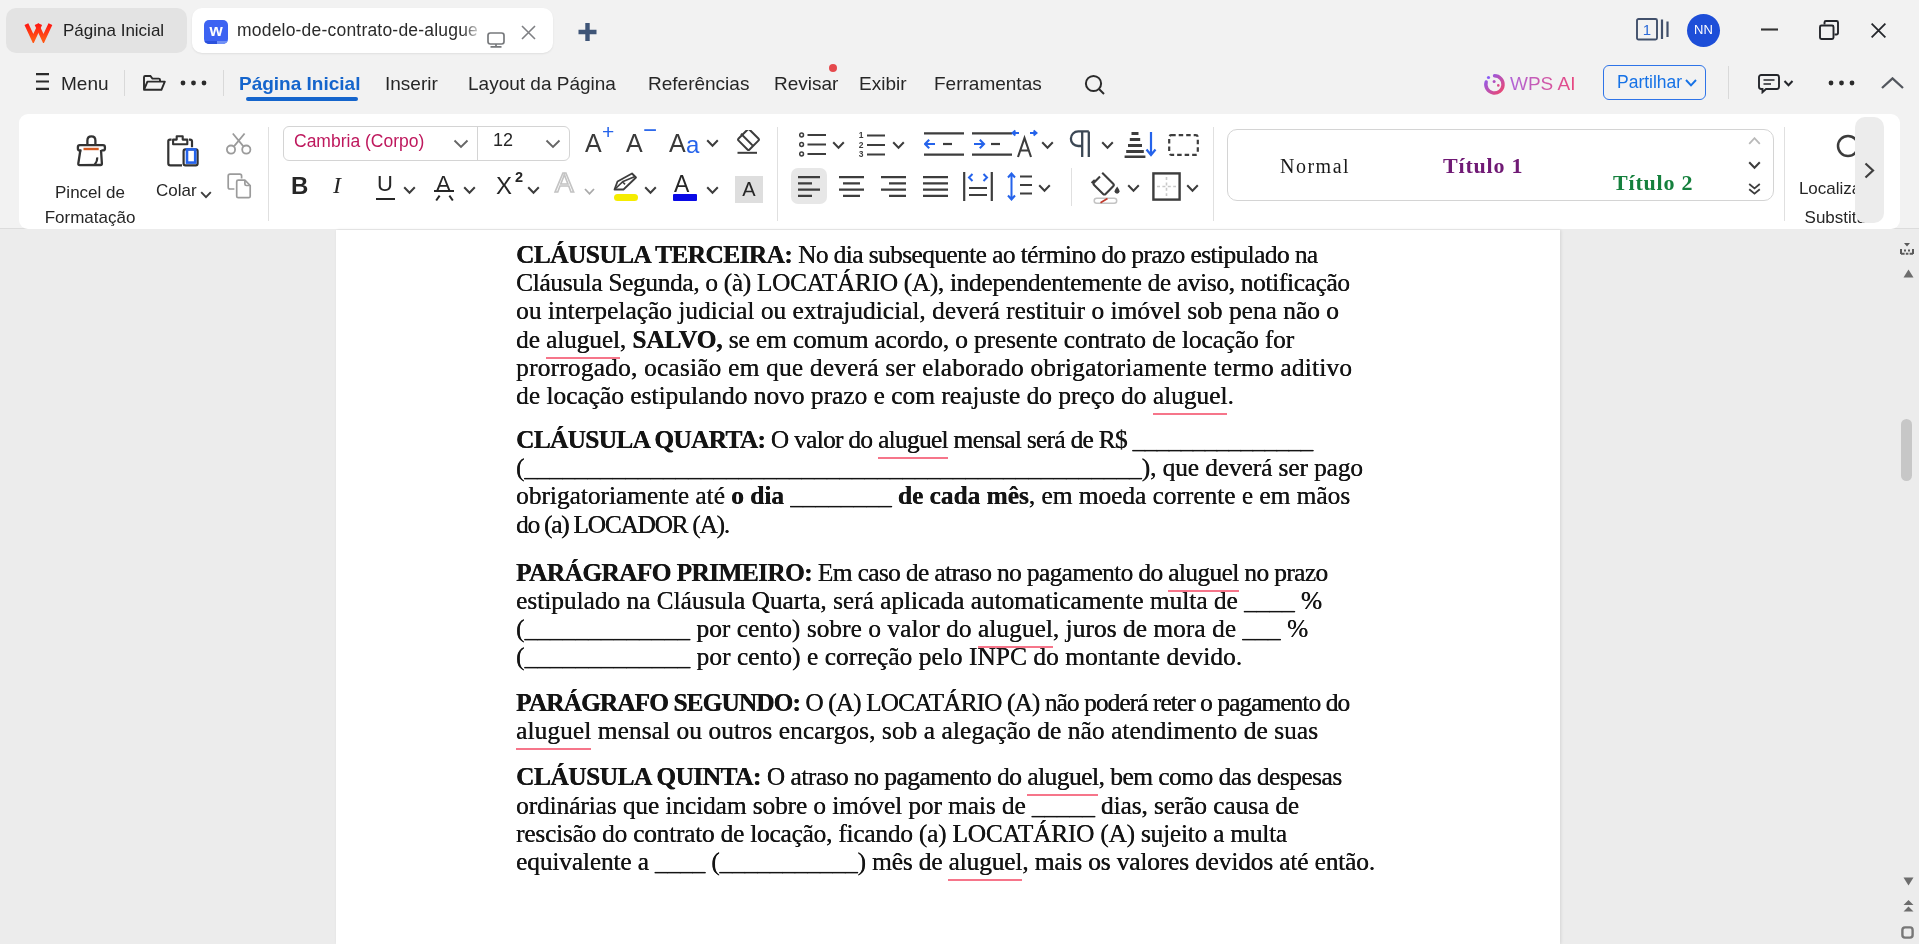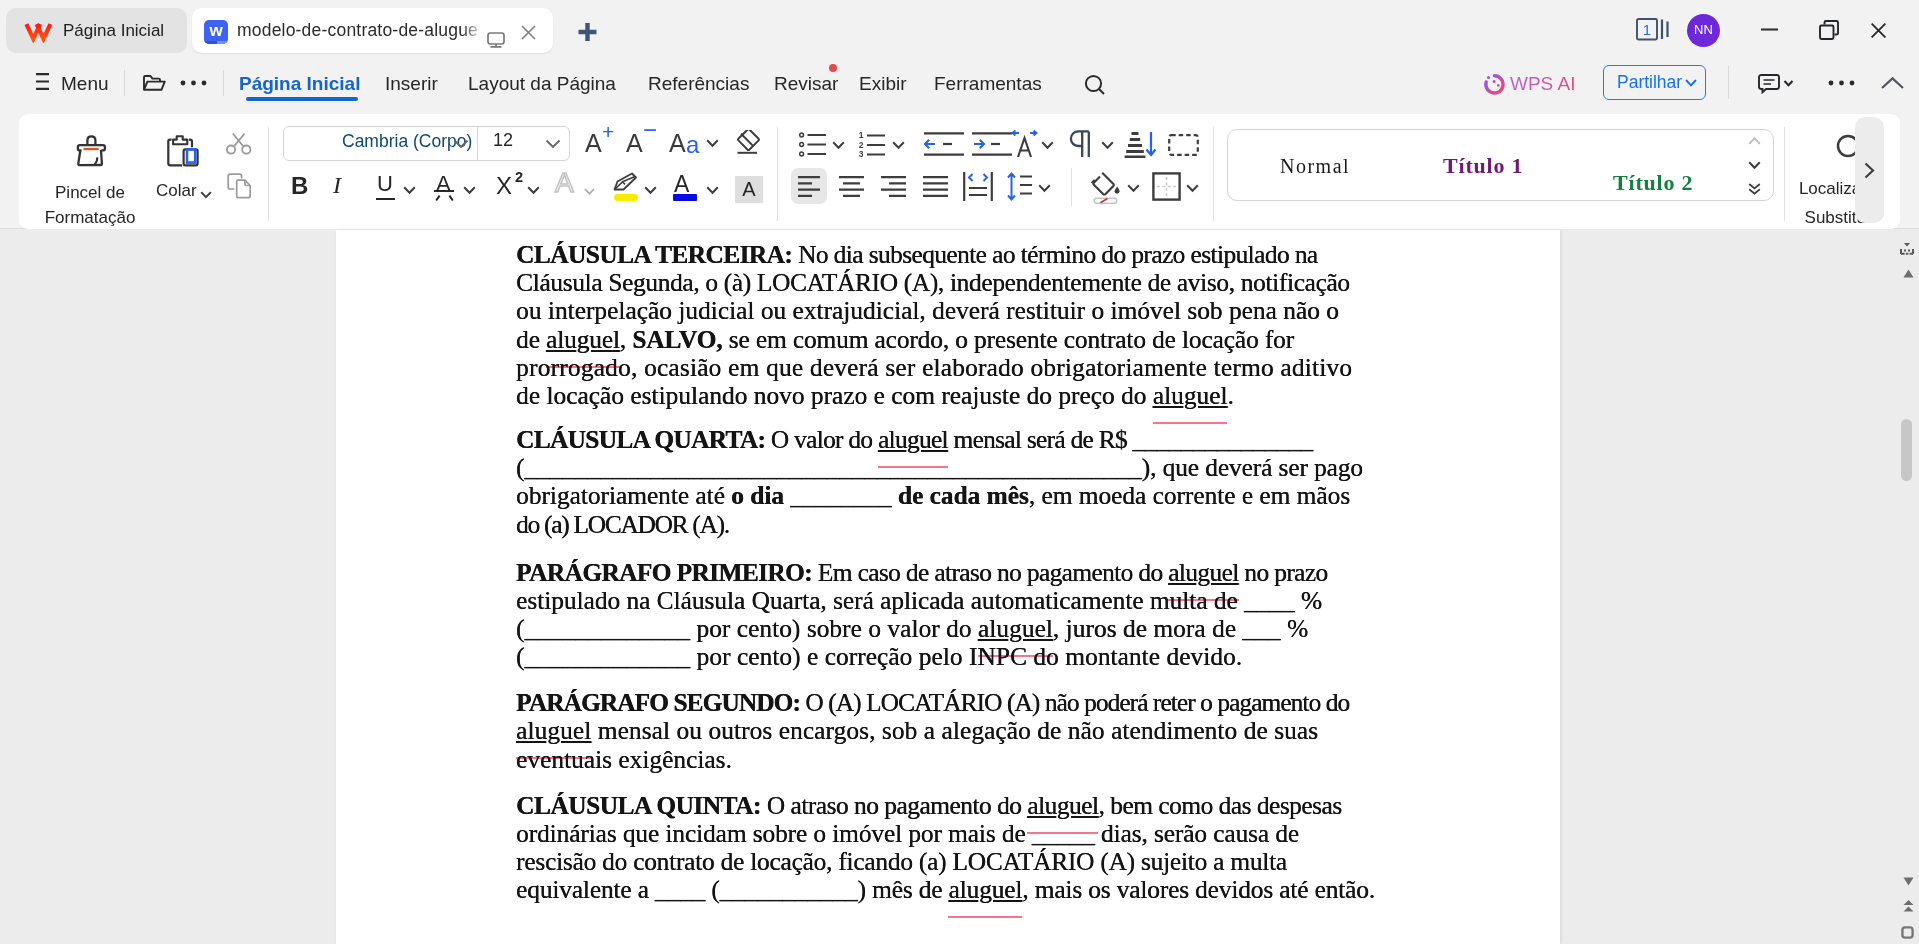--- a/index.html
+++ b/index.html
@@ -21,21 +21,21 @@
   #ribbon { position:absolute; left:19px; top:114px; width:1881px; height:115px; background:#ffffff; border-radius:9px; }
   #ribbonline { position:absolute; left:0; top:228px; width:1919px; height:1px; background:#dcdcdc; }
   .rbox { position:absolute; border:1.5px solid #d4d4d4; border-radius:6px; }
   
   #docarea { position:absolute; left:0; top:229px; width:1919px; height:715px; background:#ececec; }
   #page { position:absolute; left:336px; top:1px; width:1224px; height:714px; background:#ffffff; box-shadow:1px 0 3px rgba(0,0,0,.10); }
   #doctext { position:absolute; left:180px; top:10px; width:1000px;
       font-family:"Liberation Serif", serif; font-size:25.4px; line-height:28.2px; color:#141414; text-shadow:0.35px 0 0 #141414; white-space:nowrap; }
   .pgap { margin-top:17.8px; }
   b { font-weight:bold; }
-  .alu { text-decoration:underline; text-underline-offset:2px; text-decoration-thickness:1.7px; padding-bottom:13px; border-bottom:2px solid #f6758a; }
+  .alu { text-underline-offset:2px; text-decoration-thickness:1.7px; padding-bottom:4px; border-bottom:2px solid #f6758a; }
 </style>
 </head>
 <body>
 <div id="titlebar">
   <div id="tab1">
     <svg class="abs" style="left:18px;top:14px;" width="29" height="21" viewBox="0 0 29 21">
       <defs>
           <linearGradient id="wg" x1="0" y1="0" x2="0" y2="1">
         <stop offset="0" stop-color="#ff1612"></stop>
             <stop offset="1" stop-color="#ff5715"></stop>
@@ -63,21 +63,21 @@
     </svg>
   </div>
   <svg class="abs" style="left:578px;top:22px;" width="19" height="20" viewBox="0 0 19 20">
     <path d="M9.5 1 L9.5 19 M0.5 10 L18.5 10" stroke="#3f5577" stroke-width="4.4"></path>
   </svg>
   <svg class="abs" style="left:1636px;top:18px;" width="37" height="24" viewBox="0 0 37 24">
     <rect x="1" y="1" width="20" height="20.5" rx="1.5" fill="none" stroke="#41506b" stroke-width="1.9"></rect>
     <text x="11" y="17" font-size="15" fill="#2c6bd8" text-anchor="middle" font-family="Liberation Sans">1</text>
     <path d="M26 1.5 L26 21 M31.5 3.5 L31.5 19" stroke="#41506b" stroke-width="2.2"></path>
   </svg>
-  <div class="abs" style="left:1687px;top:14px;width:33px;height:33px;border-radius:50%;background:#6d28d9;color:#fff;font-size:13px;text-align:center;line-height:31px;">NN</div>
+  <div class="abs" style="left:1687px;top:14px;width:33px;height:33px;border-radius:50%;background:#1d4ed8;color:#fff;font-size:13px;text-align:center;line-height:31px;">NN</div>
   <svg class="abs" style="left:1761px;top:28px;" width="17" height="3" viewBox="0 0 17 3">
       <path d="M0 1.5 L17 1.5" stroke="#333" stroke-width="2.1"></path>
     </svg>
   <svg class="abs" style="left:1819px;top:20px;" width="20" height="20" viewBox="0 0 20 20">
     <path d="M5.5 4.5 L5.5 2.4 A1.4 1.4 0 0 1 6.9 1 L17.6 1 A1.4 1.4 0 0 1 19 2.4 L19 13.1 A1.4 1.4 0 0 1 17.6 14.5 L15.5 14.5" fill="none" stroke="#24262b" stroke-width="1.9"></path>
     <rect x="1" y="5.5" width="13.5" height="13.5" rx="1.4" fill="none" stroke="#24262b" stroke-width="1.9"></rect>
   </svg>
   <svg class="abs" style="left:1871px;top:23px;" width="15" height="15" viewBox="0 0 15 15">
     <path d="M0.6 0.6 L14.4 14.4 M14.4 0.6 L0.6 14.4" stroke="#24262b" stroke-width="1.8"></path>
   </svg>
@@ -173,21 +173,21 @@
     <path d="M8 14.4 L18.6 1.5 M17.4 14.4 L6.8 1.5" fill="none" stroke="#9b9b9b" stroke-width="1.8"></path>
   </svg>
   <svg class="abs" style="left:208px;top:59px;" width="25" height="26" viewBox="0 0 25 26">
     <path d="M14.6 5.4 L14.6 3 Q14.6 1.2 12.8 1.2 L3 1.2 Q1.2 1.2 1.2 3 L1.2 14.2 Q1.2 16 3 16 L7.4 16" fill="none" stroke="#9b9b9b" stroke-width="1.7"></path>
     <path d="M17.9 7.2 L11.2 7.2 Q9.7 7.2 9.7 8.7 L9.7 23.2 Q9.7 24.7 11.2 24.7 L21.7 24.7 Q23.2 24.7 23.2 23.2 L23.2 12.5 Z" fill="none" stroke="#9b9b9b" stroke-width="1.7" stroke-linejoin="round"></path>
     <path d="M17.9 7.6 L17.9 11 Q17.9 12.5 19.4 12.5 L22.8 12.5" fill="none" stroke="#9b9b9b" stroke-width="1.7"></path>
   </svg>
   <div class="vsep" style="left:249px;top:13px;height:94px;background:#e0e0e0;"></div>
 
   <div class="rbox" style="left:264px;top:12px;width:287px;height:35px;"></div>
-  <span class="abs" style="left:275px;top:17px;font-size:17.5px;color:#0c4a6e;margin-left:48px;">Cambria (Corpo)</span>
+  <span class="abs" style="left:275px;top:17px;font-size:17.5px;color:#be185d;">Cambria (Corpo)</span>
   <svg class="abs" style="left:434px;top:25px;" width="16" height="10" viewBox="0 0 16 10">
       <path d="M1.5 1.5 L8 8 L14.5 1.5" fill="none" stroke="#666" stroke-width="1.9"></path>
     </svg>
   <div class="vsep" style="left:458px;top:13px;height:33px;background:#d4d4d4;"></div>
   <span class="abs" style="left:474px;top:16px;font-size:18px;color:#262626;">12</span>
   <svg class="abs" style="left:526px;top:25px;" width="16" height="10" viewBox="0 0 16 10">
       <path d="M1.5 1.5 L8 8 L14.5 1.5" fill="none" stroke="#666" stroke-width="1.9"></path>
     </svg>
   <span class="abs" style="left:566px;top:15px;font-size:25px;color:#3a3a3a;">A</span>
   <span class="abs" style="left:583px;top:6px;font-size:21px;color:#2563eb;">+</span>
@@ -374,21 +374,20 @@
 <div id="L7" class="pgap" style="letter-spacing:-0.705px;margin-top:15.8px"><b>CLÁUSULA QUARTA:</b> O valor do <span class="alu">aluguel</span> mensal será de R$ _______________</div>
 <div id="L8" style="letter-spacing:-0.099px">(_________________________________________________), que deverá ser pago</div>
 <div id="L9" style="letter-spacing:-0.030px">obrigatoriamente até <b>o dia</b> ________ <b>de cada mês</b>, em moeda corrente e em mãos</div>
 <div id="L10" style="letter-spacing:-1.274px">do (a) LOCADOR (A).</div>
 <div id="L11" class="pgap" style="letter-spacing:-0.621px;margin-top:19.8px"><b>PARÁGRAFO PRIMEIRO:</b> Em caso de atraso no pagamento do <span class="alu">aluguel</span> no prazo</div>
 <div id="L12" style="letter-spacing:-0.036px">estipulado na Cláusula Quarta, será aplicada automaticamente multa de ____ %</div>
 <div id="L13" style="letter-spacing:0.031px">(_____________ por cento) sobre o valor do <span class="alu">aluguel</span>, juros de mora de ___ %</div>
 <div id="L14" style="letter-spacing:0.039px">(_____________ por cento) e correção pelo INPC do montante devido.</div>
 <div id="L15" class="pgap" style="letter-spacing:-0.936px"><b>PARÁGRAFO SEGUNDO:</b> O (A) LOCATÁRIO (A) não poderá reter o pagamento do</div>
 <div id="L16" style="letter-spacing:0.067px"><span class="alu">aluguel</span> mensal ou outros encargos, sob a alegação de não atendimento de suas</div>
-<div id="L17" style="letter-spacing:0.000px">eventuais exigências.</div>
 <div id="L18" class="pgap" style="letter-spacing:-0.497px"><b>CLÁUSULA QUINTA:</b> O atraso no pagamento do <span class="alu">aluguel</span>, bem como das despesas</div>
 <div id="L19" style="letter-spacing:-0.108px">ordinárias que incidam sobre o imóvel por mais de _____ dias, serão causa de</div>
 <div id="L20" style="letter-spacing:-0.236px">rescisão do contrato de locação, ficando (a) LOCATÁRIO (A) sujeito a multa</div>
 <div id="L21" style="letter-spacing:-0.153px">equivalente a ____ (___________) mês de <span class="alu">aluguel</span>, mais os valores devidos até então.</div>
     </div>
   </div>
   <svg class="abs" style="left:1900px;top:13px;" width="14" height="14" viewBox="0 0 14 14">
     <path d="M4 1 L10 1 L7 4.6 Z" fill="#5a5a5a"></path>
     <path d="M1 7 L1 12 M1 11.8 L4.6 11.8 M5.8 11.8 L8.4 11.8 M9.6 11.8 L13 11.8 M13 7 L13 12 M5 7.4 L5 9.4 M9 7.4 L9 9.4" stroke="#5a5a5a" stroke-width="2"></path>
   </svg>

